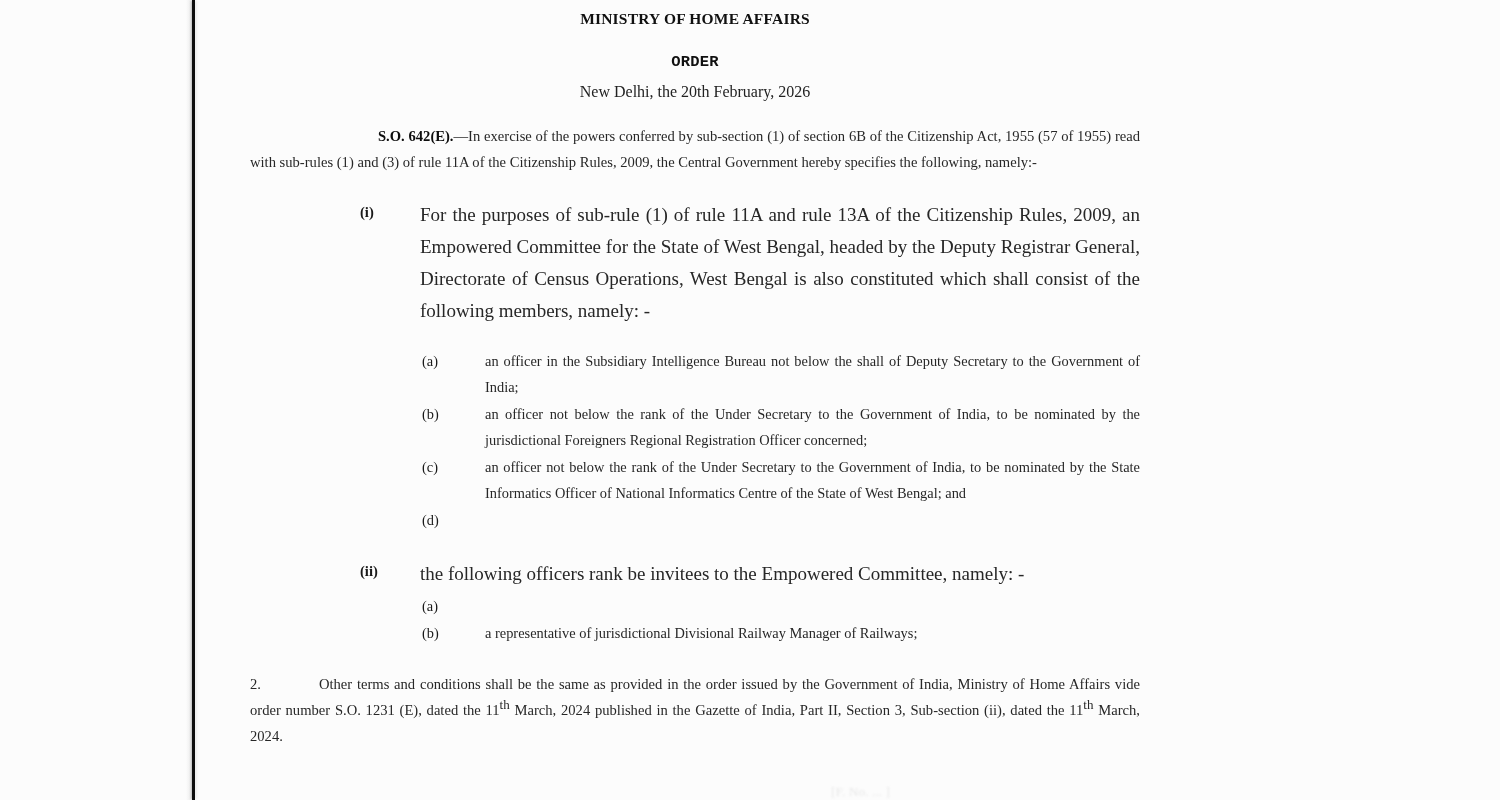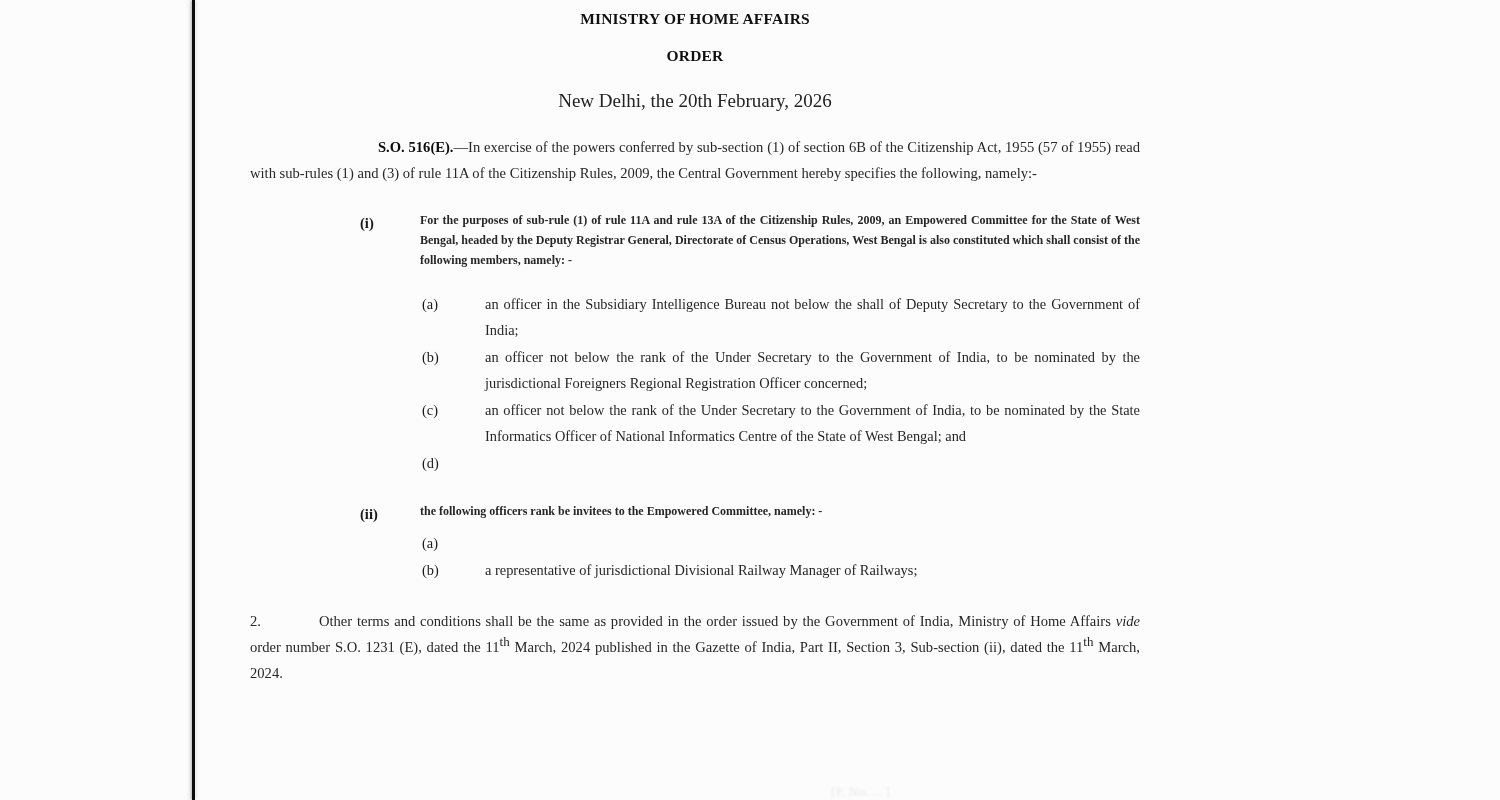--- a/index.html
+++ b/index.html
@@ -56,26 +56,26 @@
   }
 
   .heading {
     text-align: center;
     font-weight: bold;
     font-size: 15.5px;
     letter-spacing: .2px;
     color: #141414;
   }
   #ministry-title { margin-top: 10px; }
-  #order-title    { margin-top: 19px; }
+  #order-title    { margin-top: 25px; font-family: Liberation Mono, monospace; }
 
   .dateline {
     text-align: center;
-    font-size: 19px;
-    margin-top: 25px;
+    font-size: 16px;
+    margin-top: 12px;
     color: #262626;
   }
 
   .para {
     font-size: 14.6px;
     line-height: 26px;
     text-align: justify;
     text-justify: inter-word;
     color: #2a2a2a;
   }
@@ -94,25 +94,24 @@
   }
   .clause > .marker {
     flex: 0 0 60px;
     font-size: 14.6px;
     line-height: 26px;
     font-weight: bold;
     color: #1d1d1d;
   }
   .clause > .body {
     flex: 1 1 auto;
-    font-size: 12px;
-    line-height: 20px;
+    font-size: 19px;
+    line-height: 32px;
     text-align: justify;
     text-justify: inter-word;
-    font-weight: bold;
   }
 
   
   .subclause-list { margin-top: 22px; }
   .subclause {
     display: flex;
     padding-left: 172px;
   }
   .subclause + .subclause { margin-top: 2px; }
   .subclause > .marker {
@@ -130,21 +129,21 @@
   }
 
   
   .subclause-list.tight { margin-top: 4px; }
 
   #closing-para {
     margin-top: 24px;
     text-indent: 0;
   }
   #closing-para .num { margin-right: 58px; }
-  .italic { font-style: italic; }
+  .italic { }
   sup { font-size: 13px; vertical-align: super; line-height: 0; }
 
   
   #file-reference {
     position: absolute;
     left: 610px;
     top: 784px;
     width: 280px;
     font-size: 13.5px;
     color: #d6d6d6;
@@ -164,21 +163,21 @@
 
   <div class="page">
 
     <div class="heading" id="ministry-title">MINISTRY OF HOME AFFAIRS</div>
 
     <div class="heading" id="order-title">ORDER</div>
 
     <div class="dateline">New Delhi, the 20th February, 2026</div>
 
     <p class="para" id="lead-para">
-      <span class="so-number">S.O. 516(E).</span><span>—In exercise of the powers conferred by sub-section (1) of section 6B of the Citizenship Act, 1955 (57 of 1955) read with sub-rules (1) and (3) of rule 11A of the Citizenship Rules, 2009, the Central Government hereby specifies the following, namely:-</span>
+      <span class="so-number">S.O. 642(E).</span><span>—In exercise of the powers conferred by sub-section (1) of section 6B of the Citizenship Act, 1955 (57 of 1955) read with sub-rules (1) and (3) of rule 11A of the Citizenship Rules, 2009, the Central Government hereby specifies the following, namely:-</span>
     </p>
 
     <div class="clause">
       <div class="marker">(i)</div>
       <div class="body">For the purposes of sub-rule (1) of rule 11A and rule 13A of the Citizenship Rules, 2009, an Empowered Committee for the State of West Bengal, headed by the Deputy Registrar General, Directorate of Census Operations, West Bengal is also constituted which shall consist of the following members, namely: -</div>
     </div>
 
     <div class="subclause-list">
       <div class="subclause">
         <div class="marker">(a)</div>

